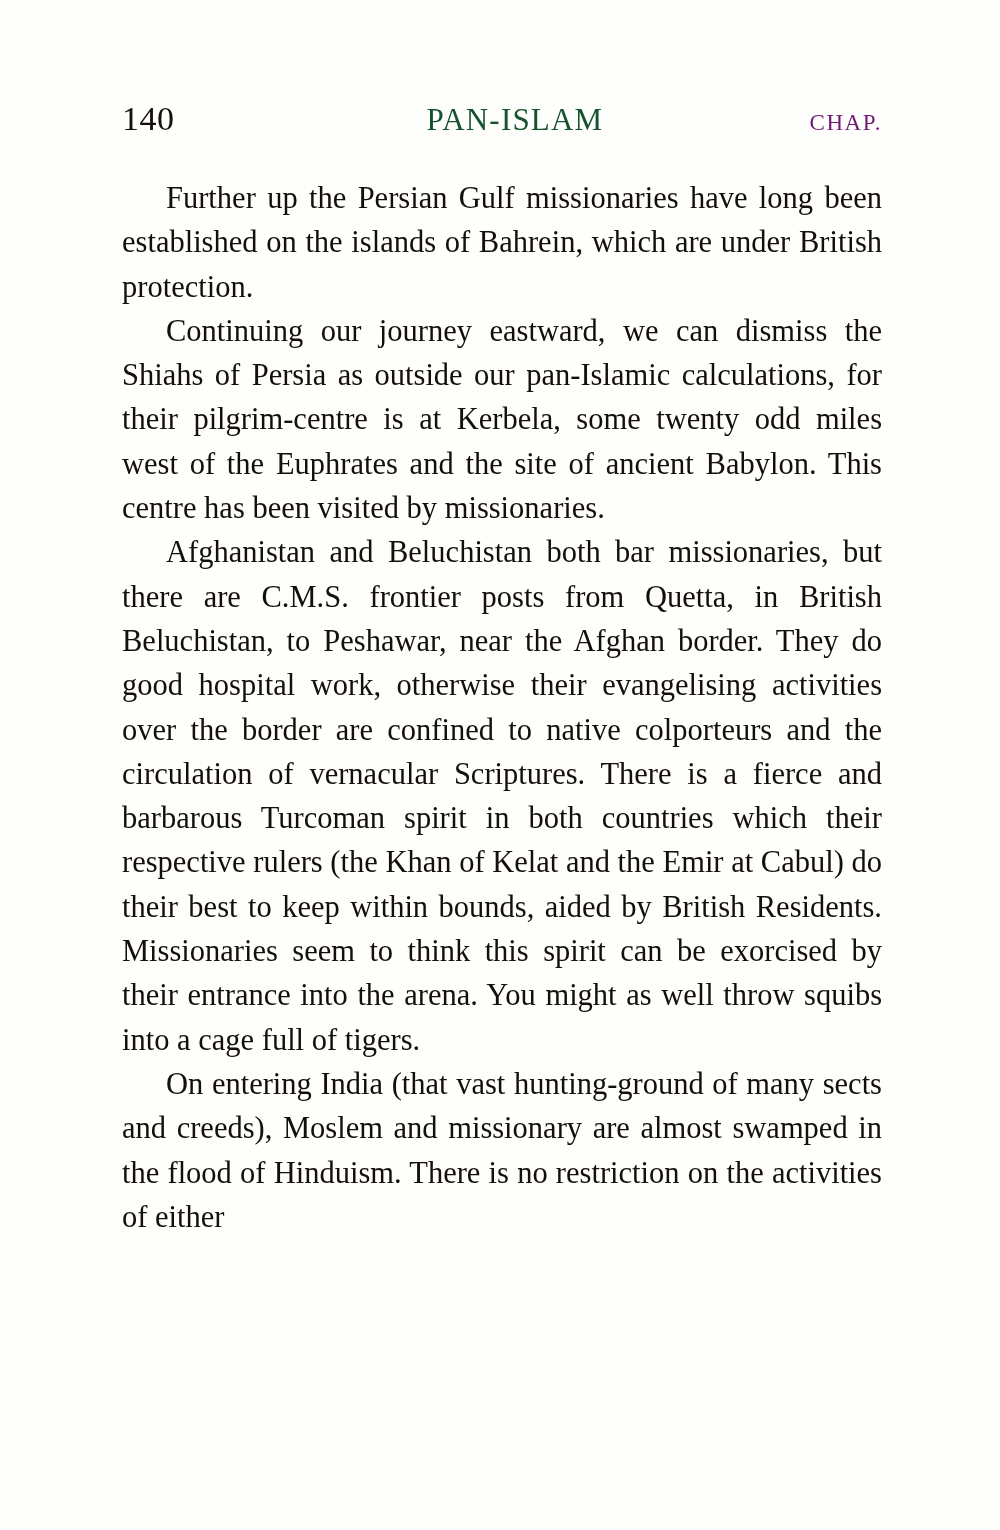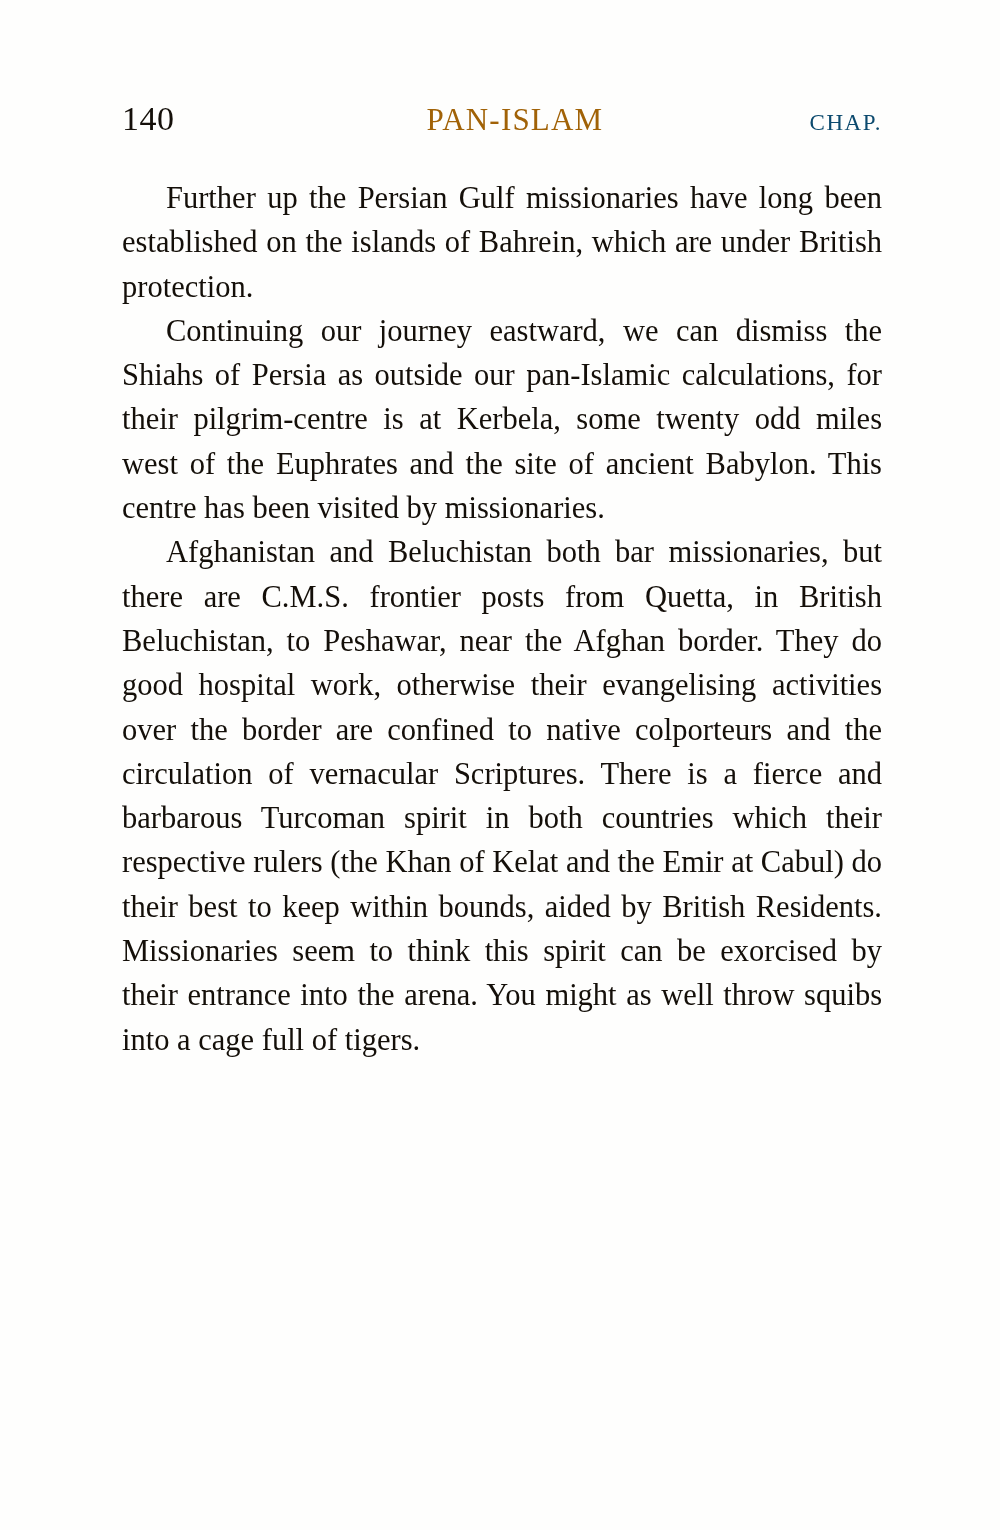--- a/index.html
+++ b/index.html
@@ -38,27 +38,27 @@
   }
   .folio {
     font-size: 34px;
     letter-spacing: 0.5px;
     font-family: "Liberation Serif", serif;
     color: #15100a;
   }
   .head-title {
     font-size: 31px;
     letter-spacing: 1.2px;
-    color: #a16207;
+    color: #14532d;
     margin-left: 46px;
   }
   .head-chap {
     font-size: 23px;
     letter-spacing: 1.6px;
-    color: #0c4a6e;
+    color: #701a75;
   }
   .body-text {
     margin-top: 30px;
     font-size: 30.5px;
     line-height: 44.3px;
     text-align: justify;
     text-justify: inter-word;
     color: #140f09;
   }
   .body-text p {
@@ -78,16 +78,17 @@
     <div class="running-head">
       <span class="folio">140</span>
       <span class="head-title">PAN-ISLAM</span>
       <span class="head-chap">CHAP.</span>
     </div>
 
     <div class="body-text">
       <p>Further up the Persian Gulf missionaries have long been established on the islands of Bahrein, which are under British protection.</p>
       <p>Continuing our journey eastward, we can dismiss the Shiahs of Persia as outside our pan-Islamic calculations, for their pilgrim-centre is at Kerbela, some twenty odd miles west of the Euphrates and the site of ancient Babylon. This centre has been visited by missionaries.</p>
       <p>Afghanistan and Beluchistan both bar missionaries, but there are C.M.S. frontier posts from Quetta, in British Beluchistan, to Peshawar, near the Afghan border.  They do good hospital work, otherwise their evangelising activities over the border are confined to native colporteurs and the circulation of vernacular Scriptures. There is a fierce and barbarous Turcoman spirit in both countries which their respective rulers (the Khan of Kelat and the Emir at Cabul) do their best to keep within bounds, aided by British Residents.  Missionaries seem to think this spirit can be exorcised by their entrance into the arena.  You might as well throw squibs into a cage full of tigers.</p>
+      <p>On entering India (that vast hunting-ground of many sects and creeds), Moslem and missionary are almost swamped in the flood of Hinduism. There is no restriction on the activities of either</p>
     </div>
 
   </div>
 </div>
 
 </body></html>

